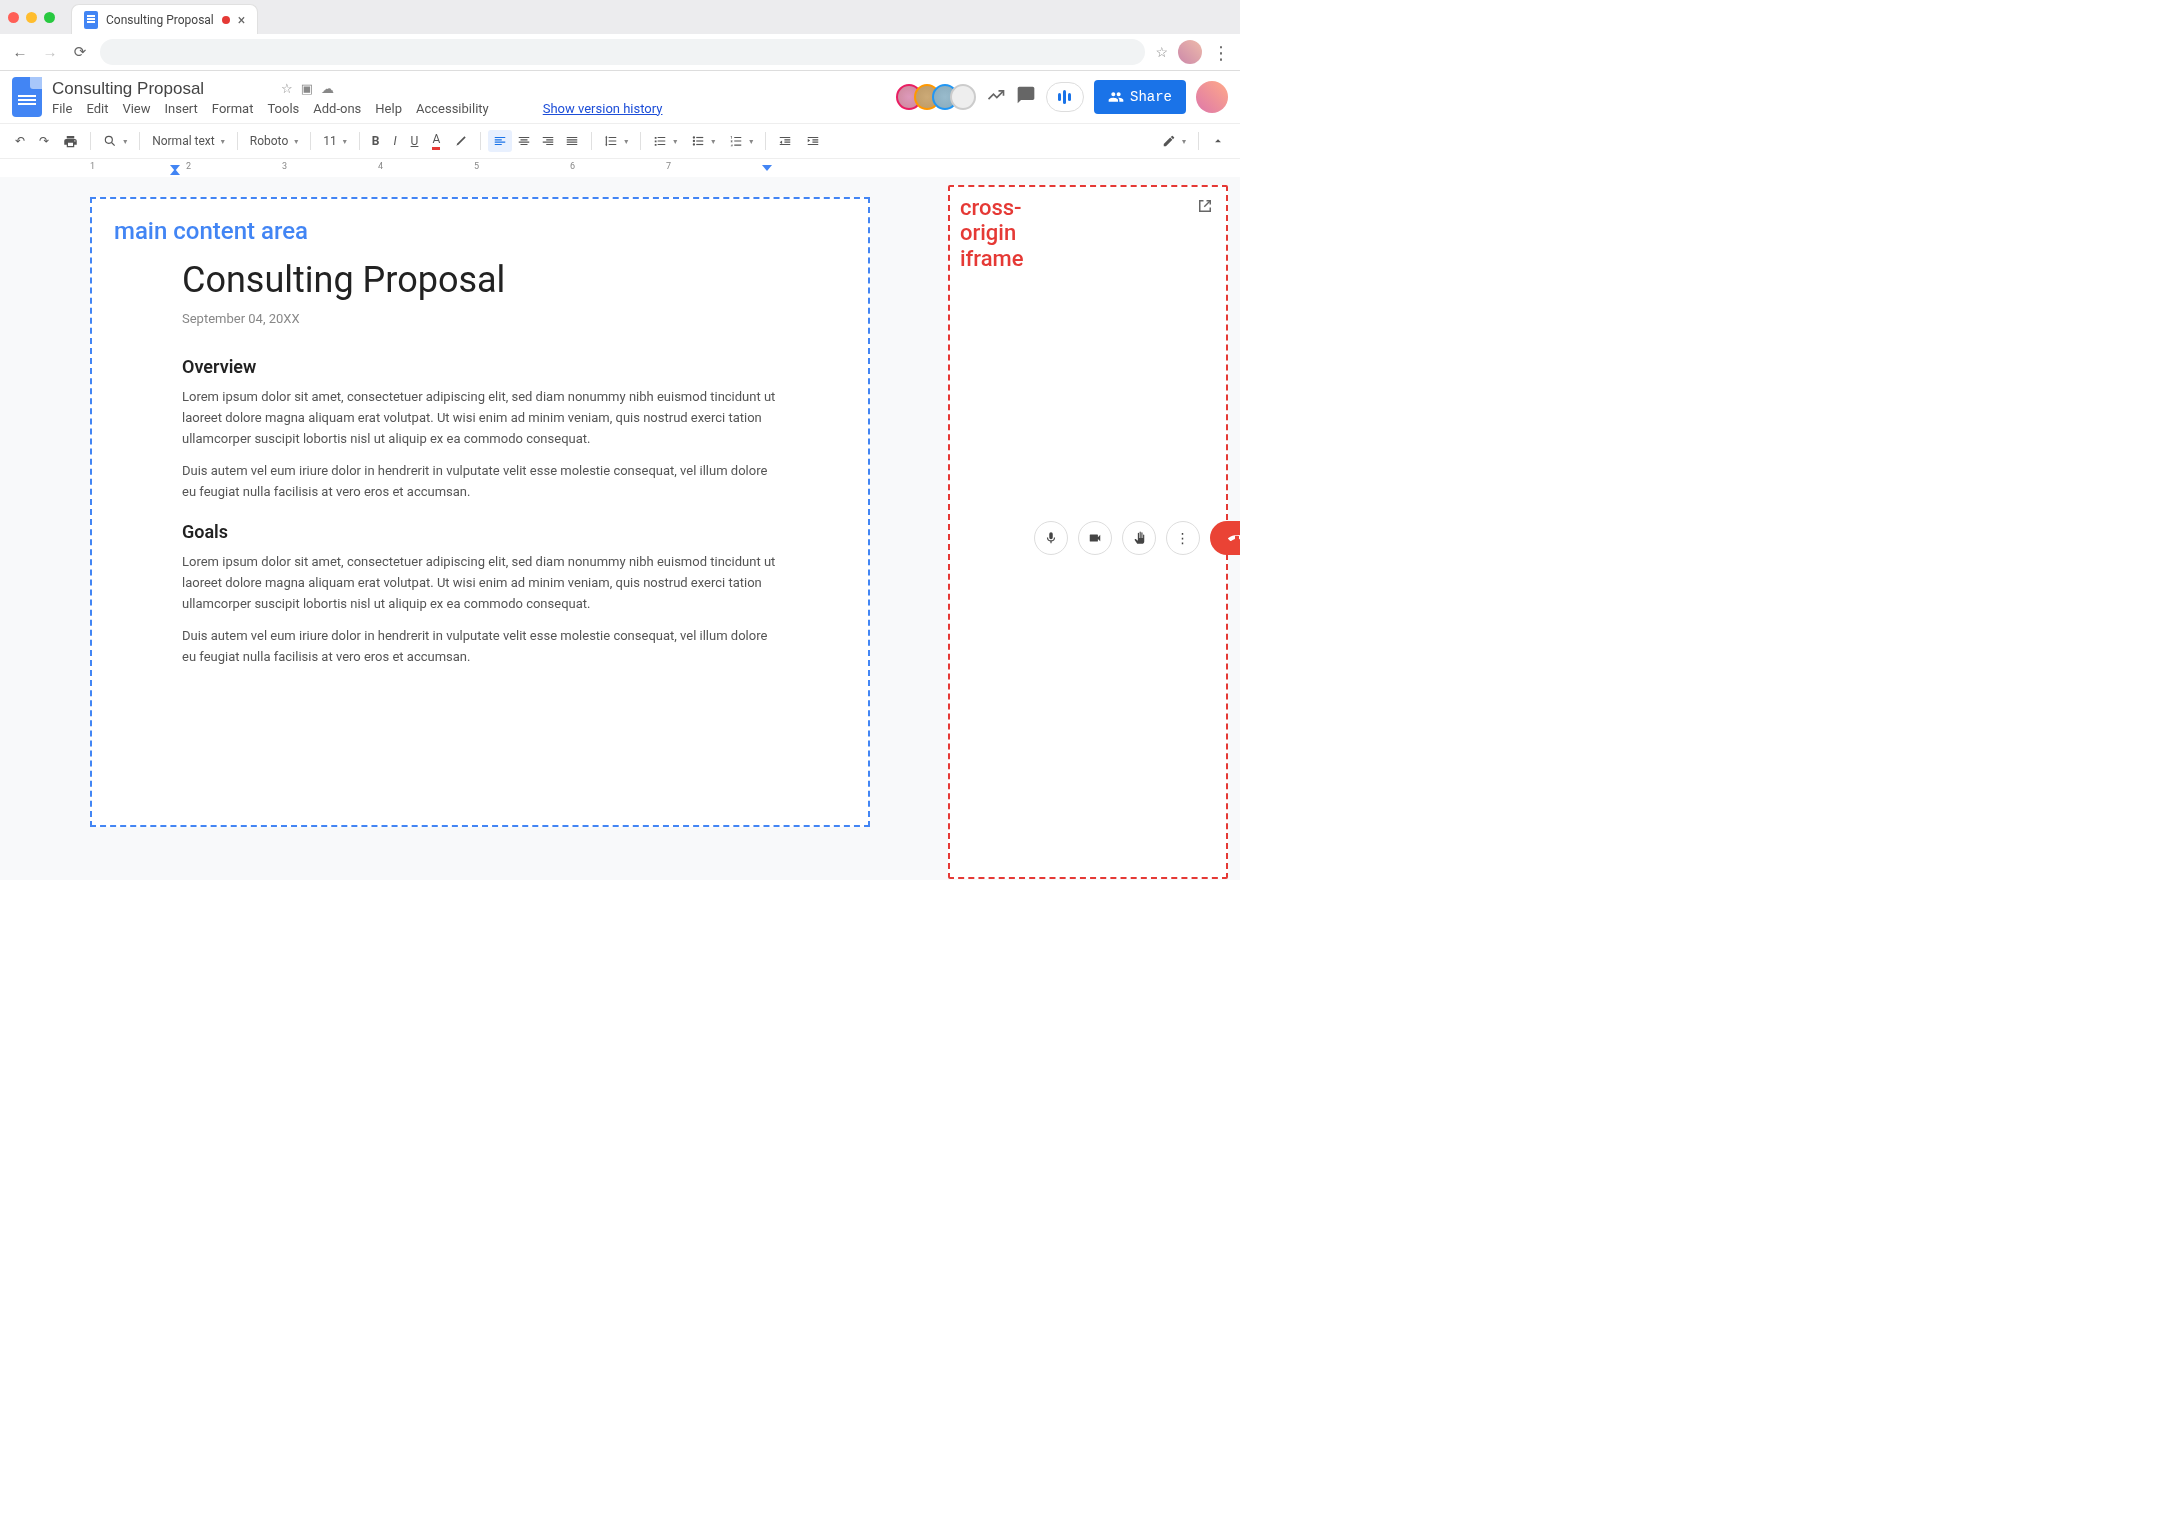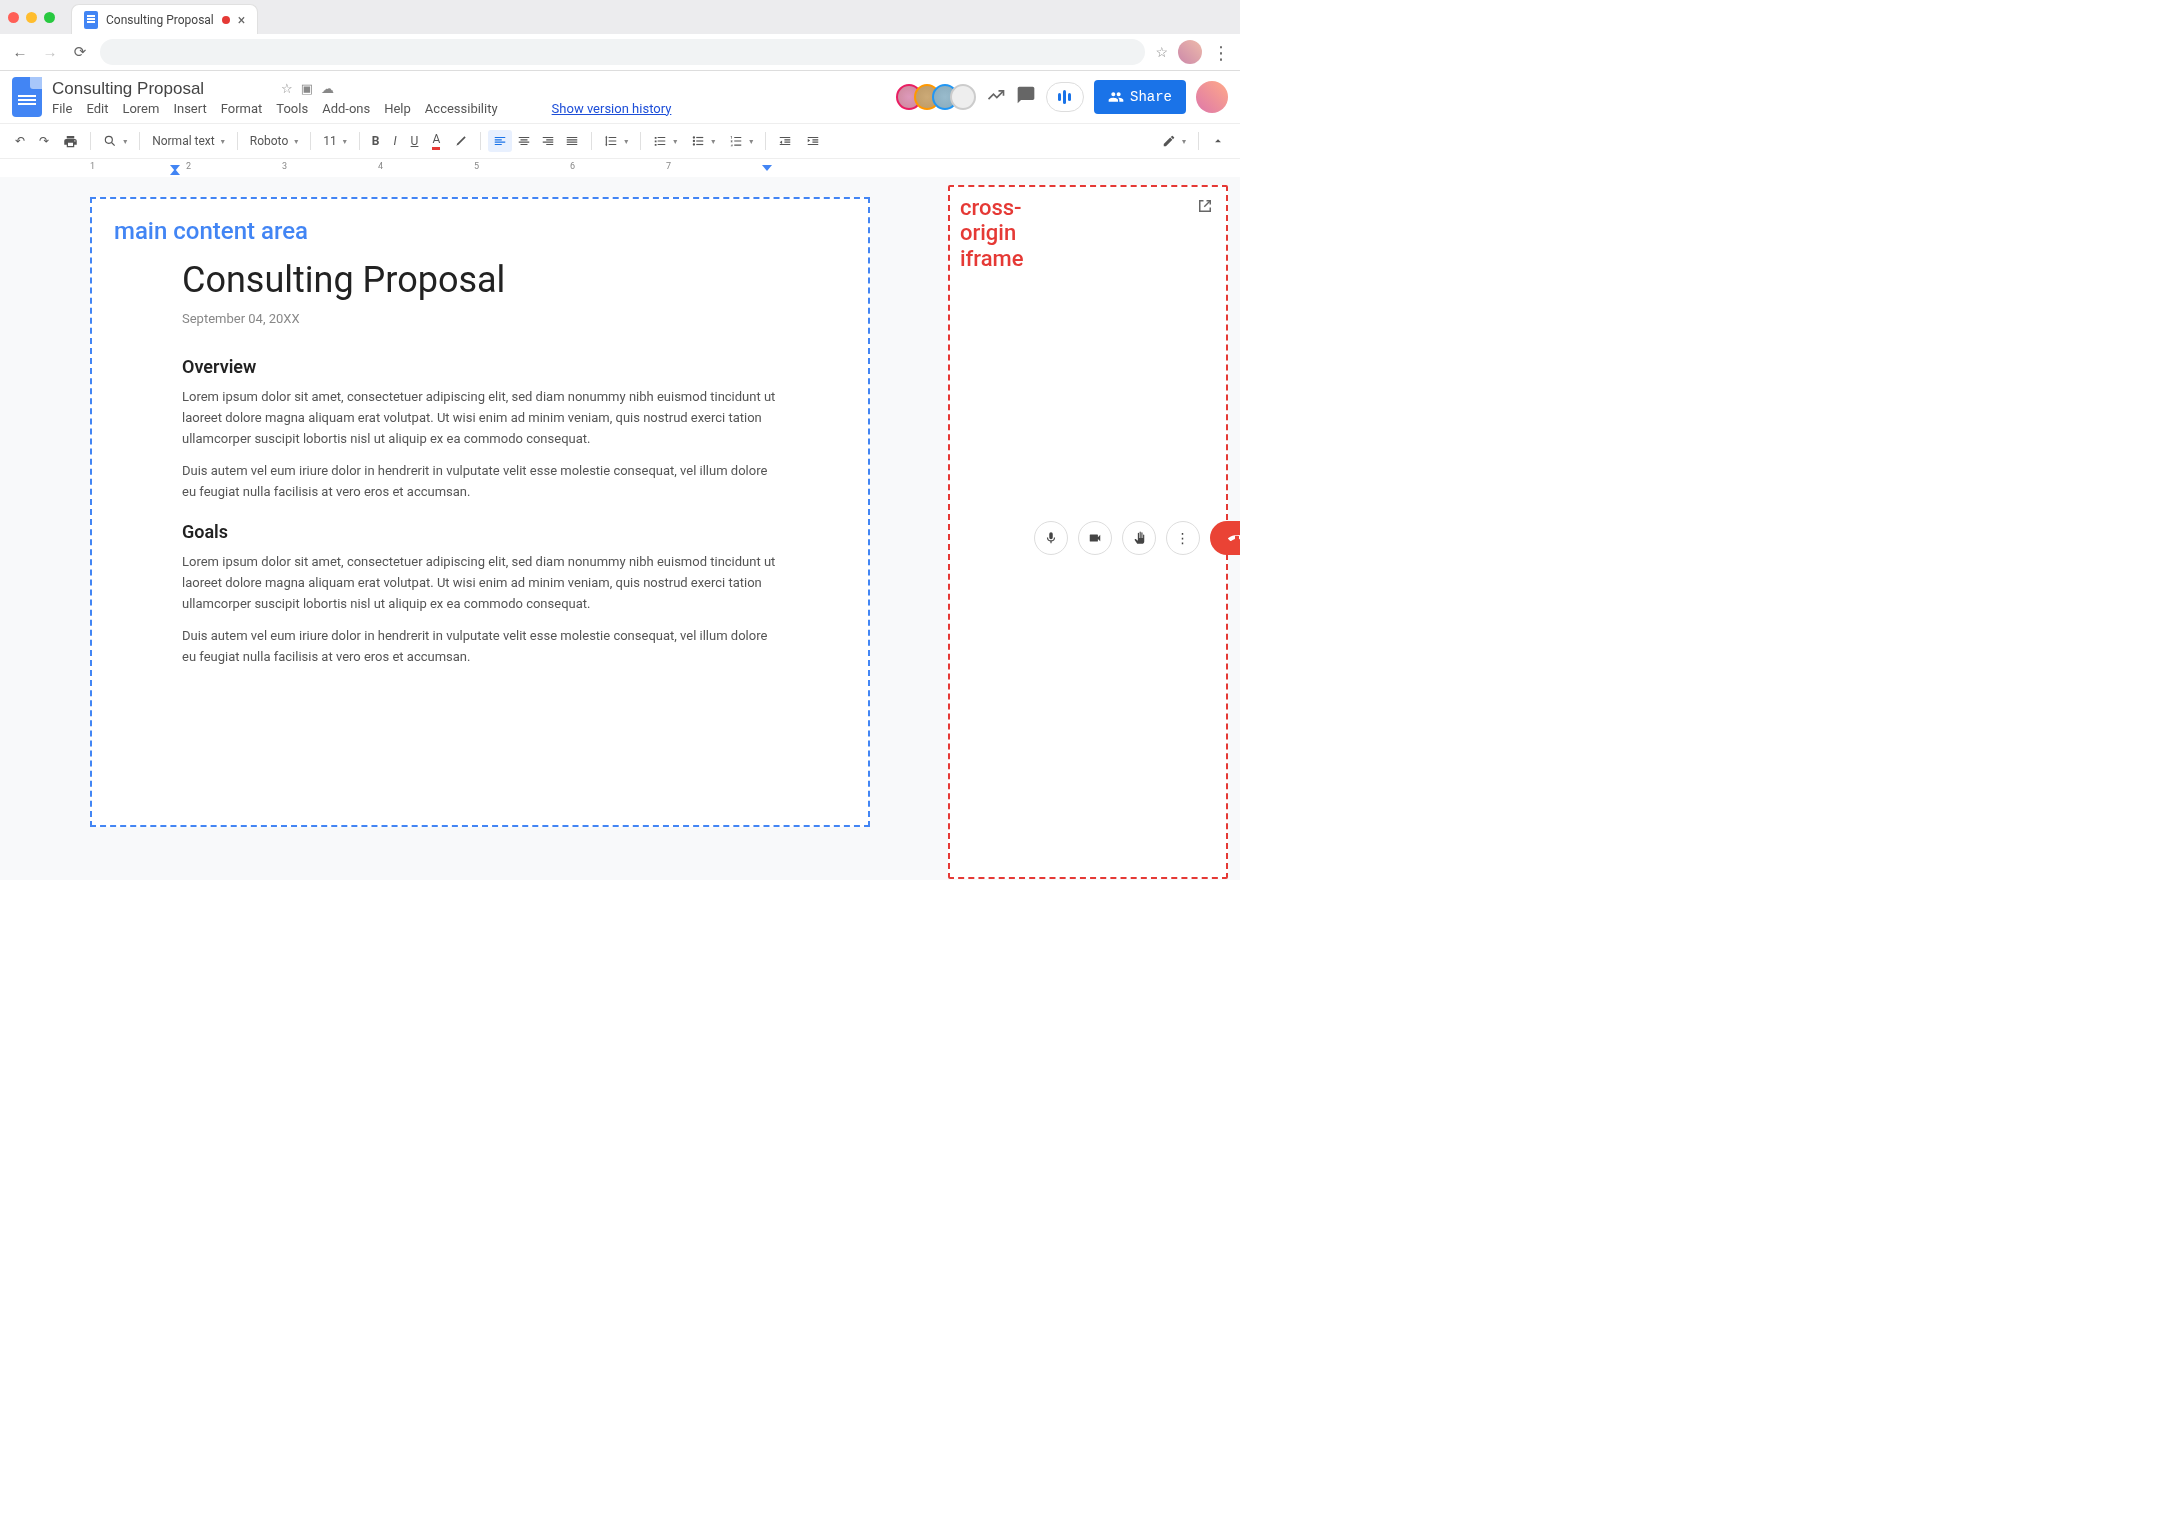--- a/index.html
+++ b/index.html
@@ -163,21 +163,21 @@
   <div class="title-block">
     <div class="title-row">
       <input class="doc-title-input" value="Consulting Proposal" style="">
       <span class="title-icon">☆</span>
       <span class="title-icon">▣</span>
       <span class="title-icon">☁</span>
     </div>
     <div class="menus">
       <span>File</span>
       <span>Edit</span>
-      <span>Lorem</span>
+      <span>View</span>
       <span>Insert</span>
       <span>Format</span>
       <span>Tools</span>
       <span>Add-ons</span>
       <span>Help</span>
       <span>Accessibility</span>
       <span class="version-history">Show version history</span>
     </div>
   </div>
   <div class="header-right">

